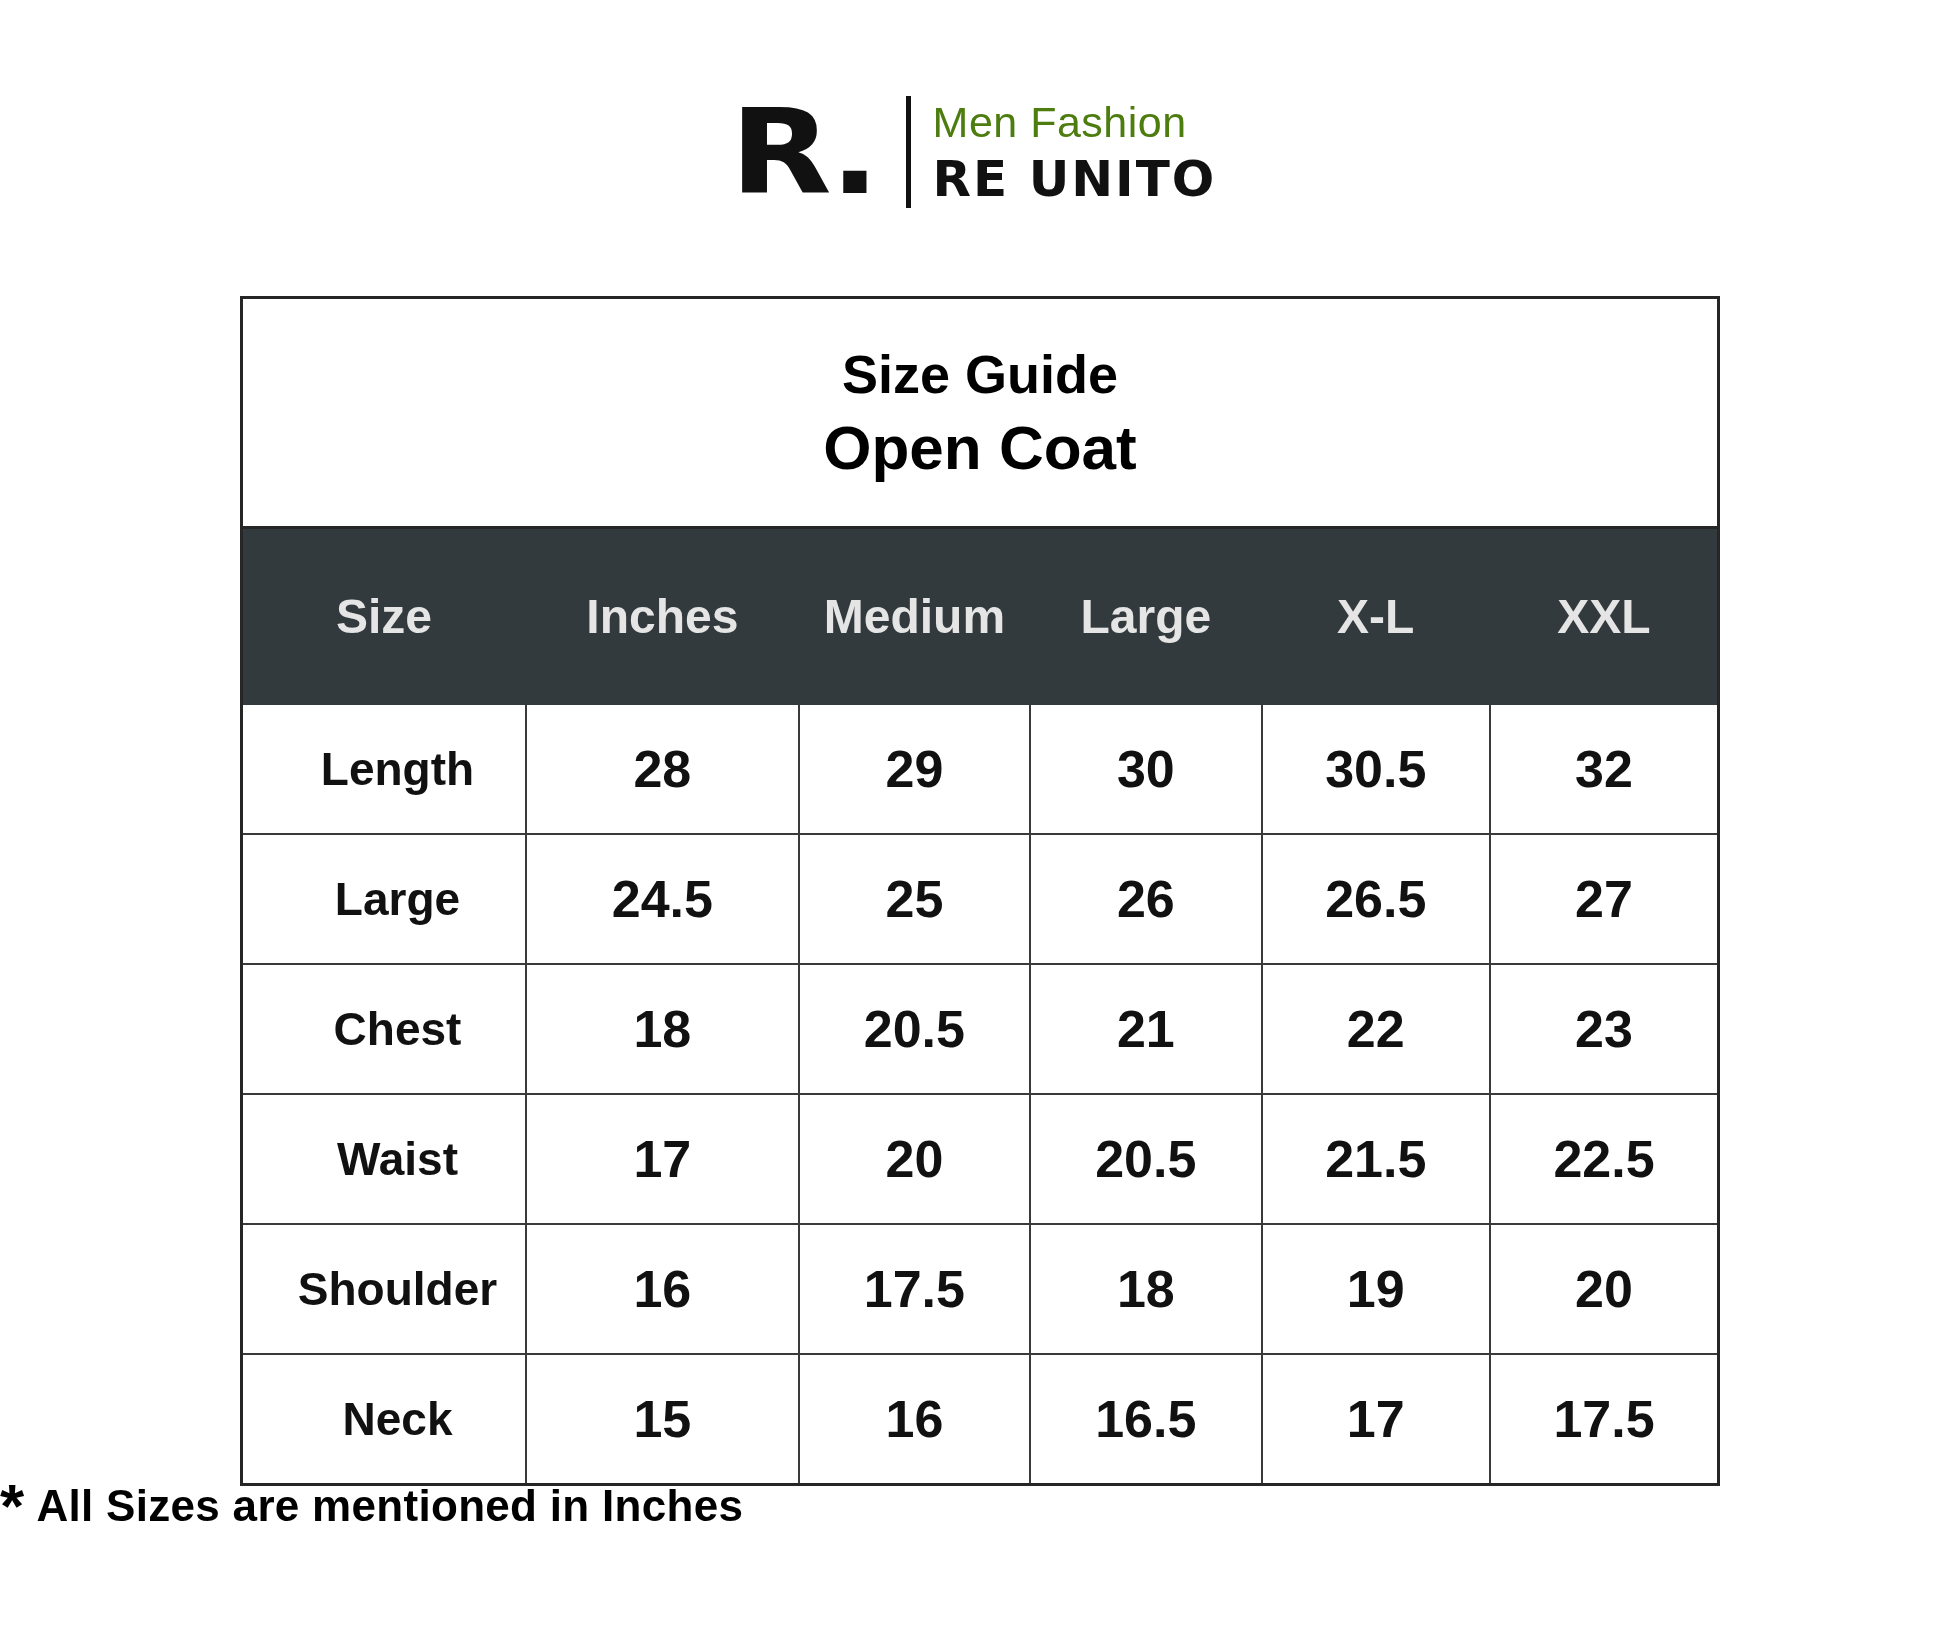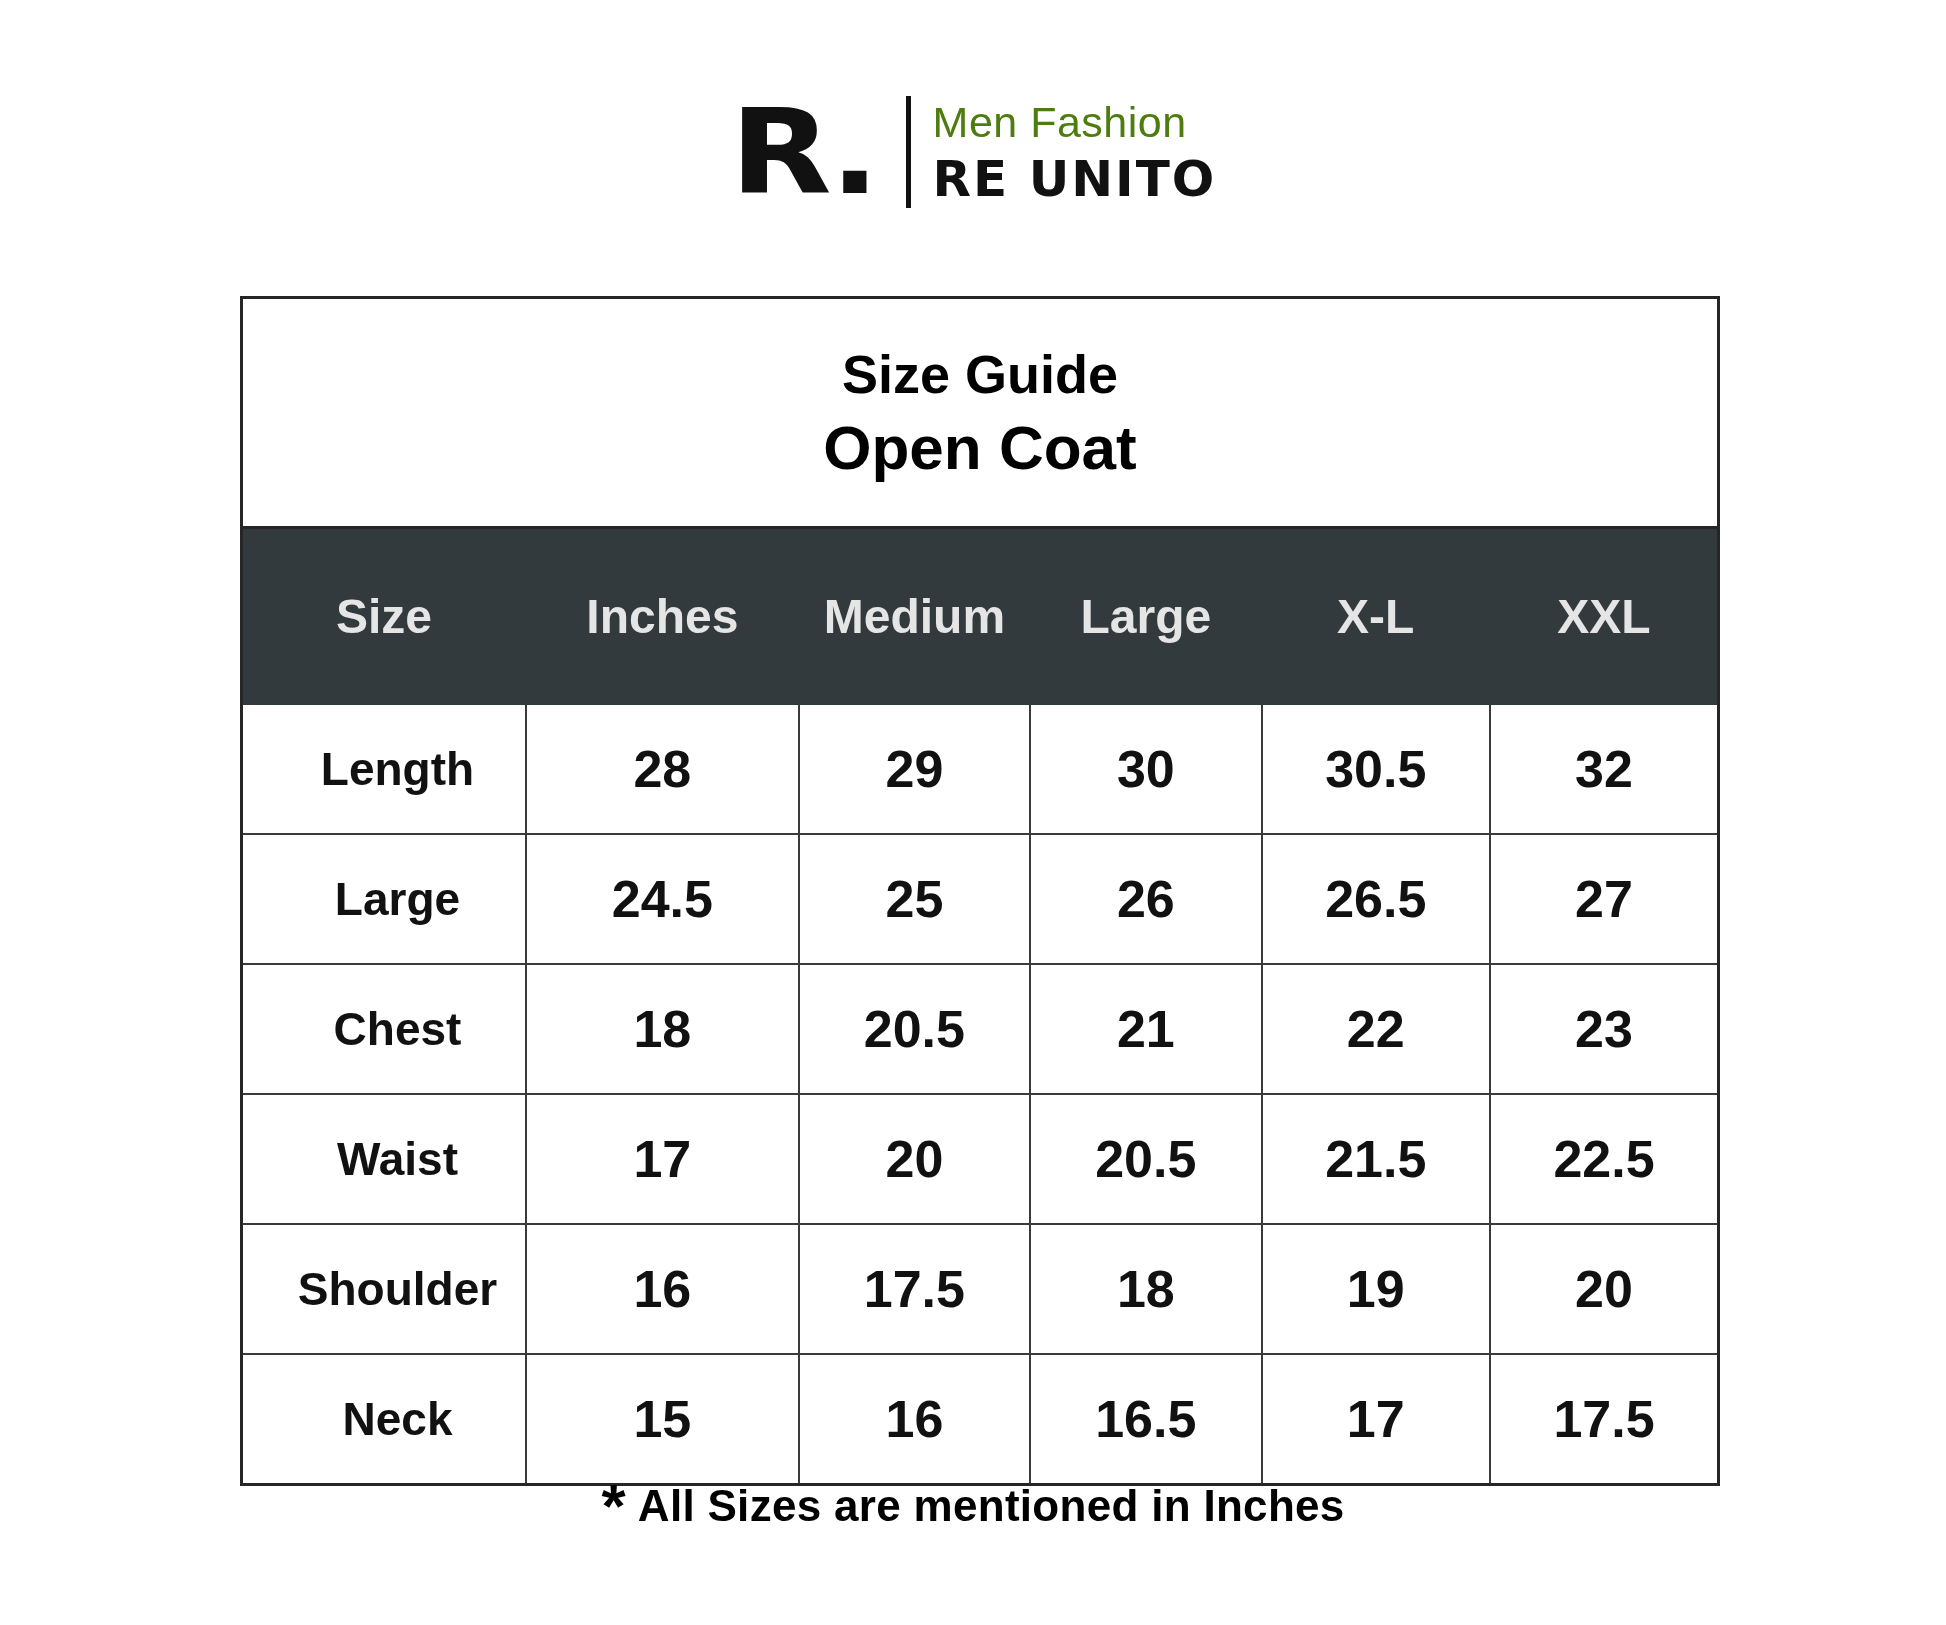--- a/index.html
+++ b/index.html
@@ -153,21 +153,20 @@
   col.c3 { width: 15.7%; }
   col.c4 { width: 15.5%; }
   col.c5 { width: 15.4%; }
 
   
   .footnote {
     position: absolute;
     left: 0;
     right: 0;
     top: 1470px;
-    text-align: center;
     font-size: 44px;
     font-weight: bold;
     letter-spacing: 0.3px;
   }
   .footnote .star {
     font-size: 62px;
     font-weight: bold;
     vertical-align: -6px;
     margin-right: 12px;
   }

